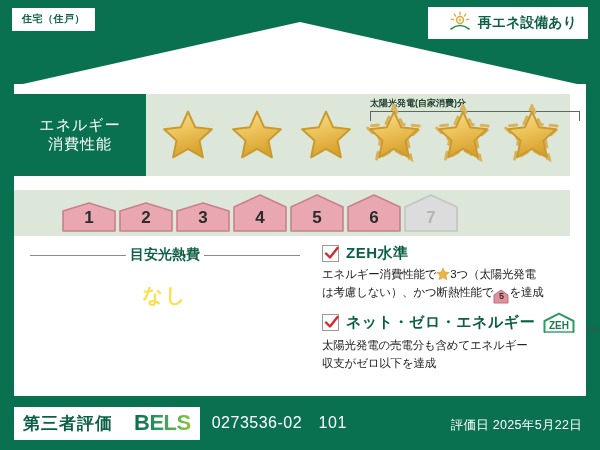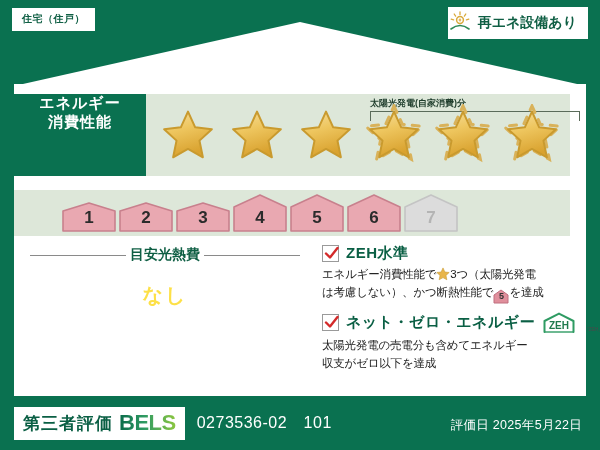--- a/index.html
+++ b/index.html
@@ -20,21 +20,21 @@
     background: #ffffff; color: #0f5f44;
     font-size: 10px; font-weight: bold;
     padding: 4px 10px 5px 10px;
     letter-spacing: .5px;
     white-space: nowrap;
   }
   .badge-reene {
     position: absolute; right: 12px; top: 7px;
     background: #ffffff; color: #0f5f44;
     font-size: 14px; font-weight: bold;
-    padding: 4px 11px 5px 0;
+    padding: 4px 11px 5px 20px;
     display: flex; align-items: center; gap: 6px;
     white-space: nowrap;
   }
 
   
   .title-wrap {
     position: absolute; left: 0; top: 38px; width: 600px;
     text-align: center; color: #ffffff;
   }
   .title-sub { font-size: 13px; font-weight: bold; letter-spacing: .5px; }
@@ -53,23 +53,23 @@
     clip-path: polygon(0% 100%, 50% 0%, 100% 100%);
   }
 
   
   .row {
     position: absolute; left: 14px;
     display: flex; align-items: stretch;
   }
   .row-label {
     background: #0a7150; color: #ffffff;
-    font-size: 15px; font-weight: bold;
+    font-size: 15px; font-weight: normal;
     display: flex; flex-direction: column;
-    align-items: center; justify-content: flex-start;
+    align-items: center; justify-content: center;
     line-height: 1.25; letter-spacing: 1px;
   }
   .row-body {
     background: #dde7d9;
     position: relative; flex: 1;
   }
 
   
   #row-energy { top: 94px; width: 556px; height: 82px; }
   #row-energy .row-label { width: 132px; }
@@ -166,21 +166,21 @@
   .inline-house svg { position: absolute; left: 0; top: 0; }
   .zeh-logo { display: inline-flex; align-items: flex-end; gap: 8px; vertical-align: -5px; }
   .zeh-tm { font-size: 5px; color: #4a4a4a; letter-spacing: -.3px; padding-bottom: 2px; }
 
   
   .bels-bar {
     position: absolute; left: 14px; bottom: 10px;
     display: flex; align-items: center; gap: 12px;
   }
   .bels-chip {
-    background: #ffffff; display: flex; align-items: center; gap: 6px;
+    background: #ffffff; display: flex; align-items: center; gap: 21px;
     padding: 3px 9px 4px 9px;
   }
   .bels-jp { font-size: 17px; font-weight: bold; color: #0a5f44; letter-spacing: 1px; }
   .bels-en {
     font-size: 22px; font-weight: bold; letter-spacing: -.5px;
     background: linear-gradient(90deg,#0a6b4a 0%, #2f9b63 45%, #8cc63f 100%);
     -webkit-background-clip: text; background-clip: text; color: transparent;
   }
   .bels-num { color: #ffffff; font-size: 16px; letter-spacing: .5px; }
   .eval-date {

